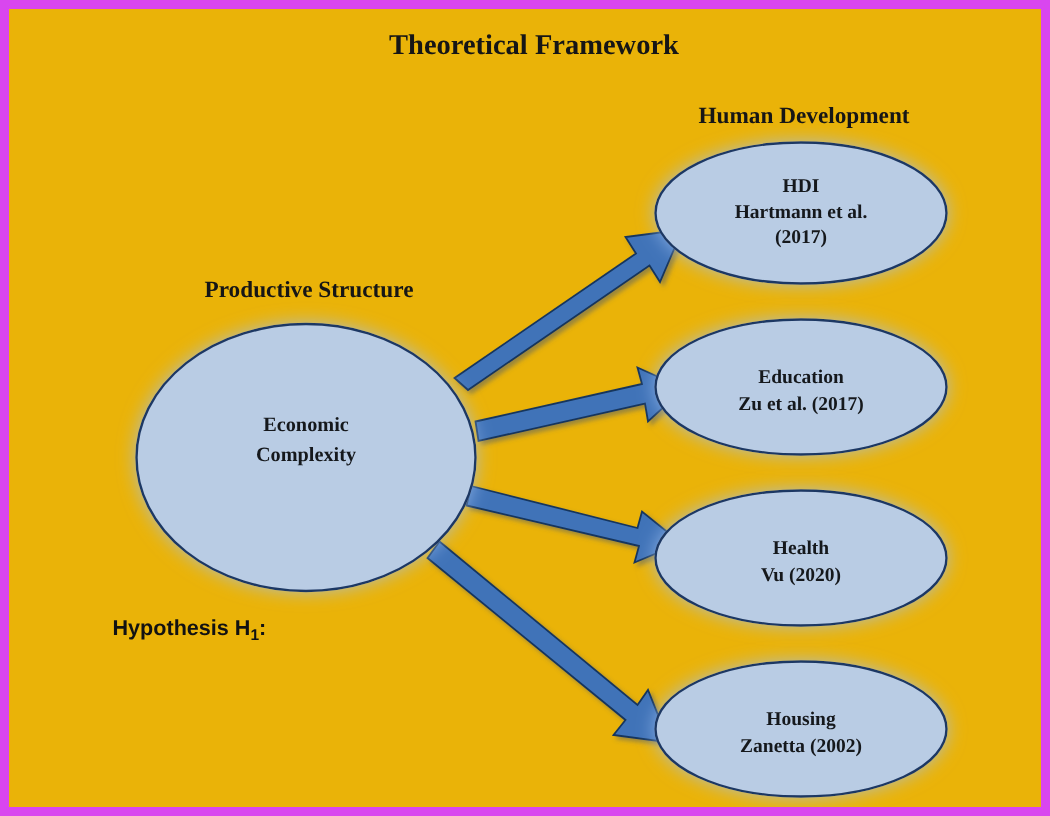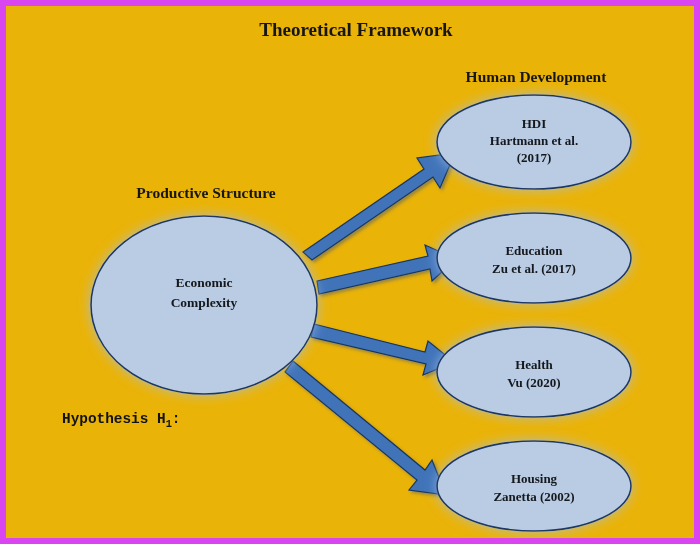--- a/index.html
+++ b/index.html
@@ -55,24 +55,24 @@
     filter: url(#glow);
   }
   .arrow-shape {
     fill: #3f73b8;
     stroke: #17365d;
     stroke-width: 1.2;
     filter: url(#arrow-shadow);
   }
   #hypothesis-block {
     position: absolute;
-    left: 56px;
+    left: 69px;
     top: 404px;
     width: 305px;
-    font-family: Liberation Mono, monospace;
+    font-family: Liberation Sans, sans-serif;
     font-size: 14.2px;
     line-height: 1.32;
     color: #121212;
   }
   #hypothesis-title {
     font-weight: bold;
     font-size: 14.4px;
     display: block;
     margin-bottom: 1px;
   }

